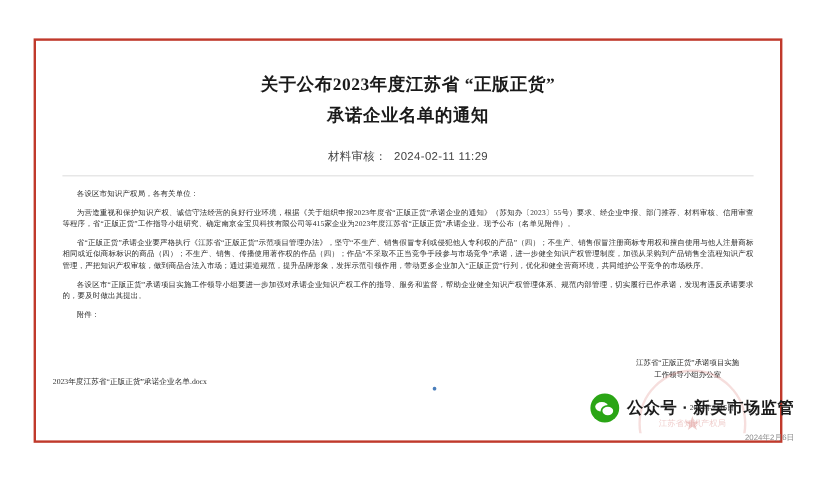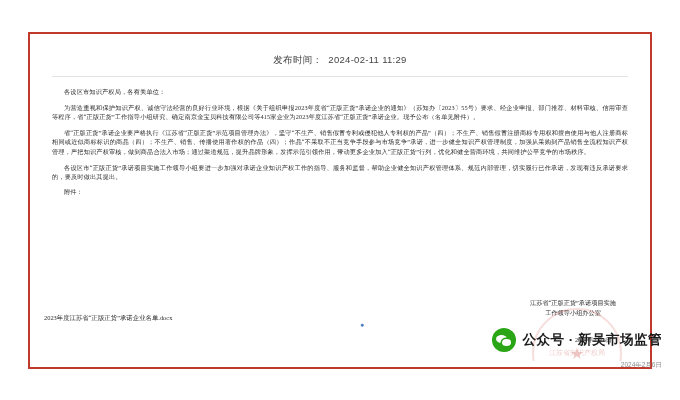--- a/index.html
+++ b/index.html
@@ -229,23 +229,27 @@
   }
 </style>
 </head>
 <body>
 
 <div id="page">
 
   <div class="doc-frame">
     <div class="doc-inner">
 
+      <div class="title-block">
+        <div class="title-line">关于公布2023年度江苏省 “正版正货”</div>
+        <div class="title-line">承诺企业名单的通知</div>
+      </div>
 
       <div class="publish-row">
-        <span class="pub-label">发布时间：</span><span class="pub-time">2024-02-11 11:29</span>
+        <span class="pub-label">材料审核：</span><span class="pub-time">2024-02-11 11:29</span>
       </div>
 
       <div class="hr"></div>
 
       <div class="body-wrap">
         <div class="para salute">各设区市知识产权局，各有关单位：</div>
         <div class="para indent">为营造重视和保护知识产权、诚信守法经营的良好行业环境，根据《关于组织申报2023年度省“正版正货”承诺企业的通知》（苏知办〔2023〕55号）要求、经企业申报、部门推荐、材料审核、信用审查等程序，省“正版正货”工作指导小组研究、确定南京金宝贝科技有限公司等415家企业为2023年度江苏省“正版正货”承诺企业。现予公布（名单见附件）。</div>
         <div class="para indent">省“正版正货”承诺企业要严格执行《江苏省“正版正货”示范项目管理办法》，坚守“不生产、销售假冒专利或侵犯他人专利权的产品”（四）；不生产、销售假冒注册商标专用权和擅自使用与他人注册商标相同或近似商标标识的商品（四）；不生产、销售、传播使用著作权的作品（四）；作品“不采取不正当竞争手段参与市场竞争”承诺，进一步健全知识产权管理制度，加强从采购到产品销售全流程知识产权管理，严把知识产权审核，做到商品合法入市场；通过渠道规范，提升品牌形象，发挥示范引领作用，带动更多企业加入“正版正货”行列，优化和健全营商环境，共同维护公平竞争的市场秩序。</div>
         <div class="para indent">各设区市“正版正货”承诺项目实施工作领导小组要进一步加强对承诺企业知识产权工作的指导、服务和监督，帮助企业健全知识产权管理体系、规范内部管理，切实履行已作承诺，发现有违反承诺要求的，要及时做出其提出。</div>
       </div>

